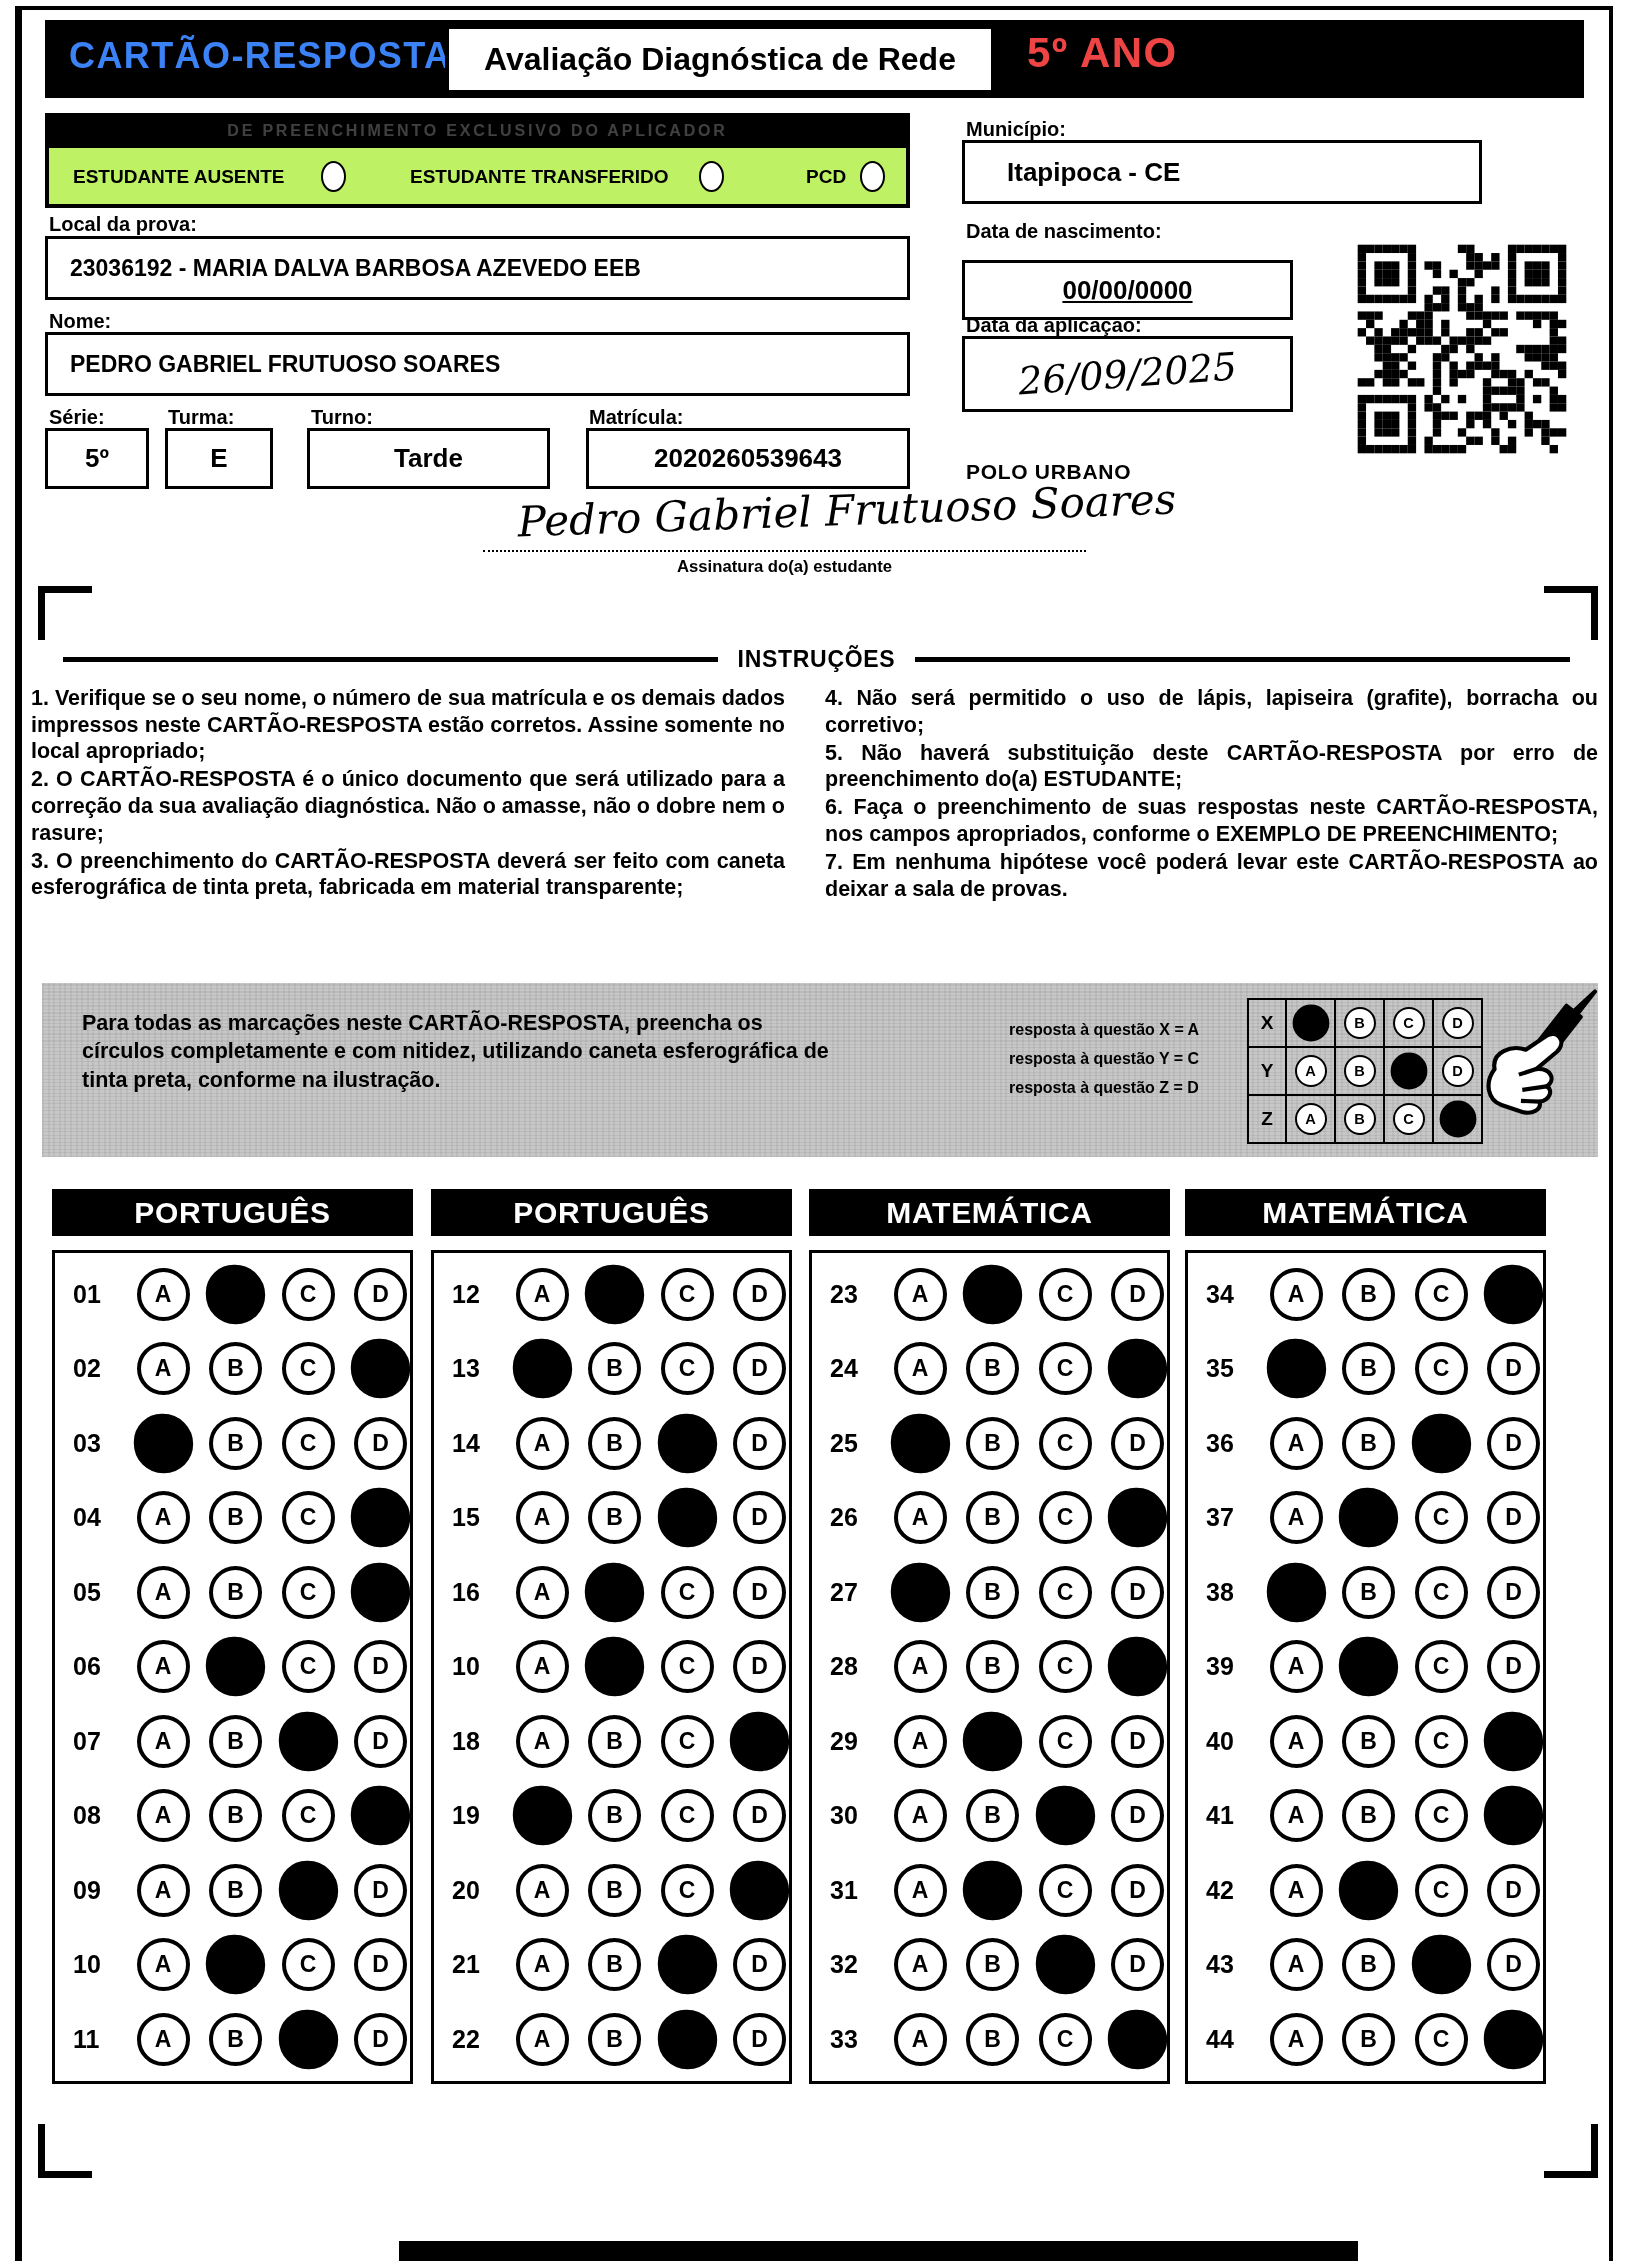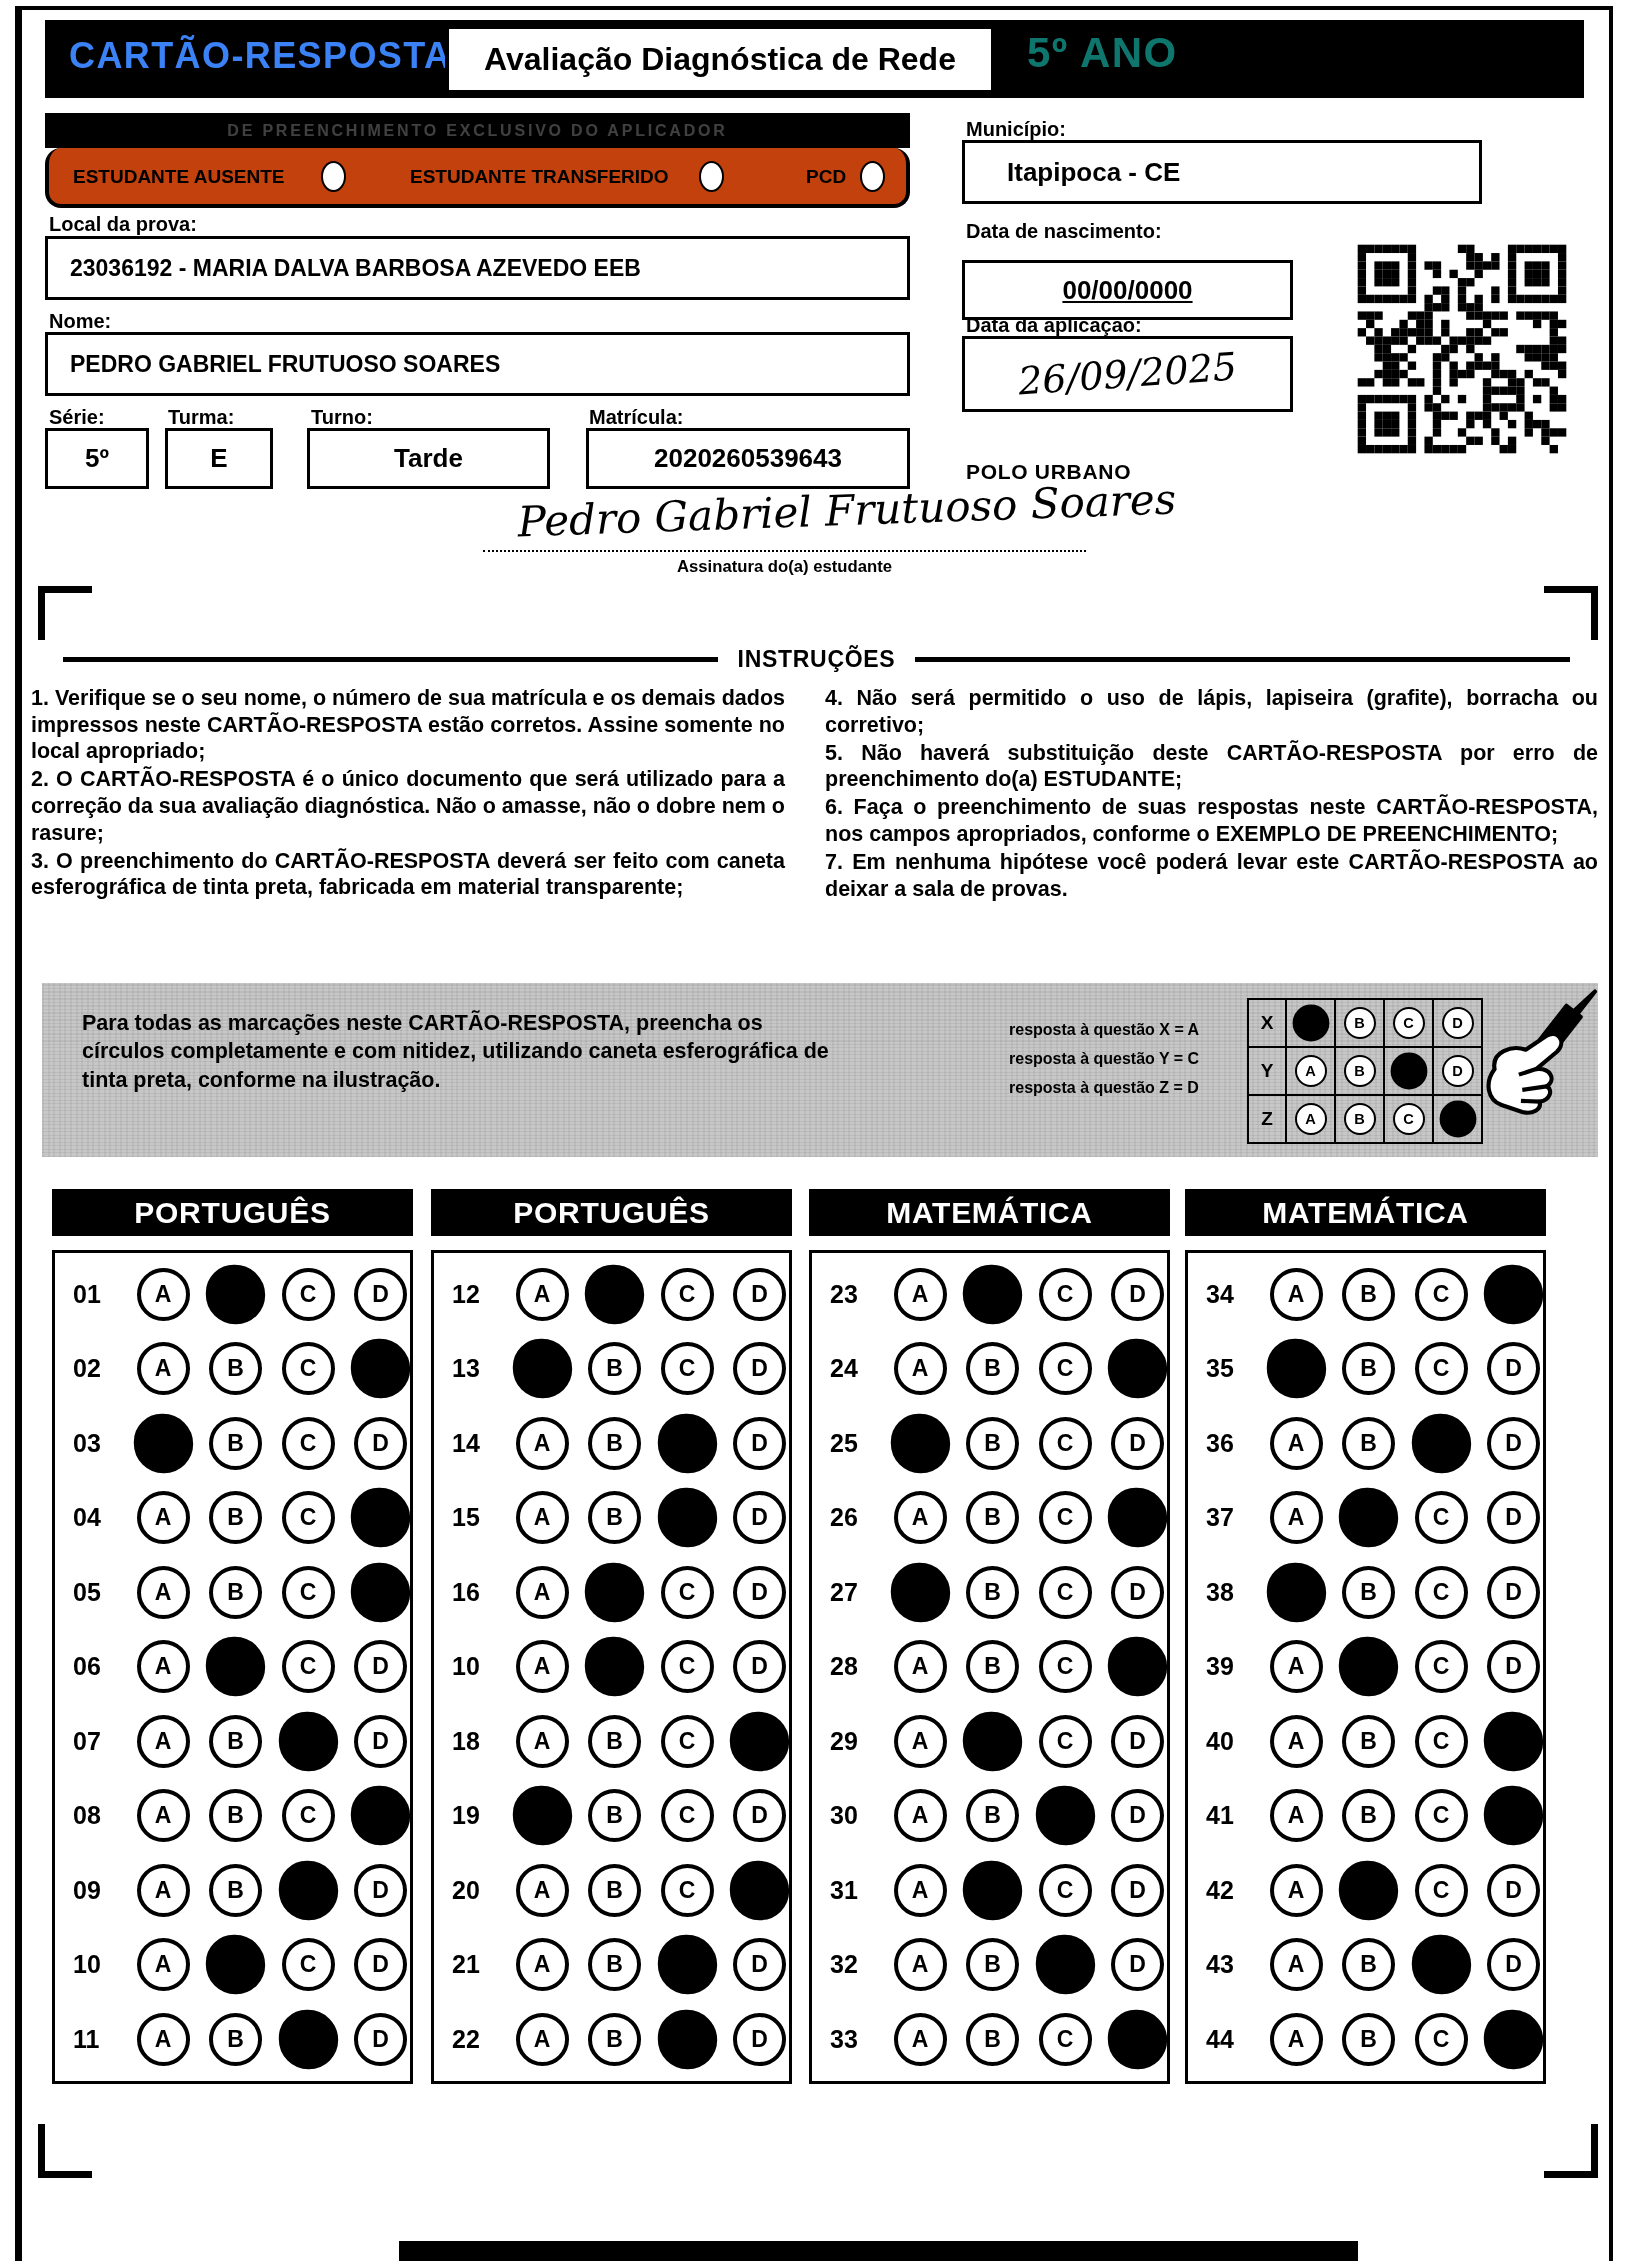--- a/index.html
+++ b/index.html
@@ -10,29 +10,29 @@
   .frame-top{left:15.3px;top:5.6px;width:1598px;height:4.2px;background:#000;}
   .frame-left{left:15.3px;top:5.6px;width:6.3px;height:2256px;background:#000;}
   .frame-right{left:1609px;top:5.6px;width:4.2px;height:2256px;background:#000;}
   .bottom-bar{left:399px;top:2241px;width:959px;height:20px;background:#000;}
 
   
   .header-bar{left:45px;top:19.5px;width:1539px;height:78px;background:#000;}
   .card-title{left:69px;top:35px;font-size:36px;font-weight:700;color:#3b82f6;letter-spacing:1.4px;}
   .assess-box{left:445px;top:25px;width:542px;height:61px;background:#fff;border:4.2px solid #000;
               display:flex;align-items:center;justify-content:center;font-size:32px;font-weight:700;}
-  .grade{left:1027px;top:29px;font-size:42px;font-weight:800;color:#0f766e;letter-spacing:1.4px;}
+  .grade{left:1027px;top:29px;font-size:42px;font-weight:800;color:#ef4444;letter-spacing:1.4px;}
 
   
   .applicator{left:45px;top:113px;width:865px;height:95px;}
   .app-bar{position:absolute;left:0;top:0;width:100%;height:35px;background:#000;
            display:flex;align-items:center;justify-content:center;}
   .app-bar span{color:rgba(255,255,255,0.25);font-size:16px;font-weight:700;letter-spacing:2.8px;}
   .app-row{position:absolute;left:0;top:35px;width:100%;height:60px;box-sizing:border-box;
-           border-left:4.2px solid #000;border-right:4.2px solid #000;border-bottom:4.9px solid #000;background:#c2410c;border-radius:16px;}
+           border-left:4.2px solid #000;border-right:4.2px solid #000;border-bottom:4.9px solid #000;background:#bef264;}
   .app-label{position:absolute;top:18px;font-size:19px;font-weight:600;}
   .opt-circle{position:absolute;top:12.5px;width:25px;height:31px;border:2.8px solid #000;border-radius:50%;box-sizing:border-box;background:#fff;}
 
   
   .flabel{font-size:20px;font-weight:700;}
   .fbox{border:3.5px solid #000;box-sizing:border-box;background:#fff;display:flex;align-items:center;}
   .fbox.pad{padding-left:22px;}
   .fbox.center{justify-content:center;}
   .fval{font-size:23px;font-weight:700;}
   .fval-lg{font-size:26px;font-weight:700;}

